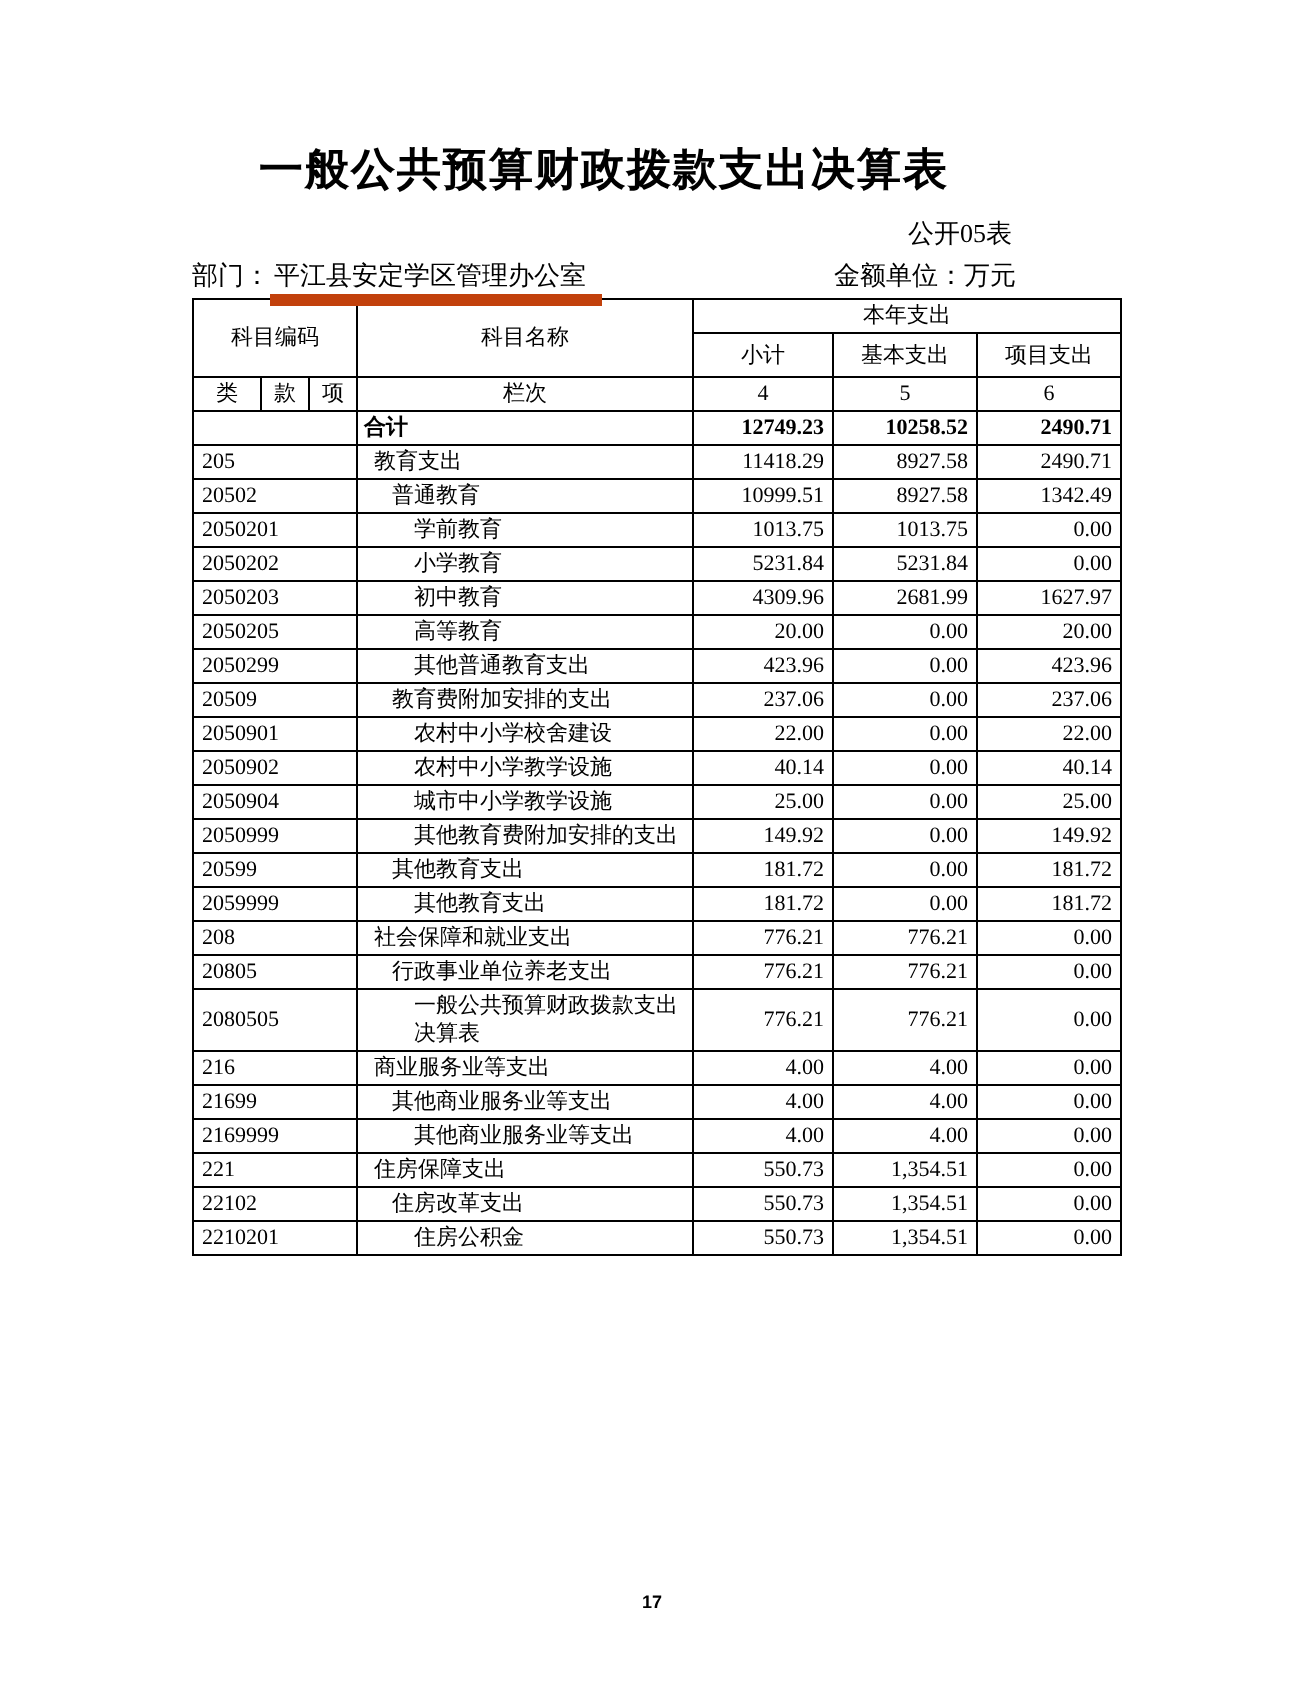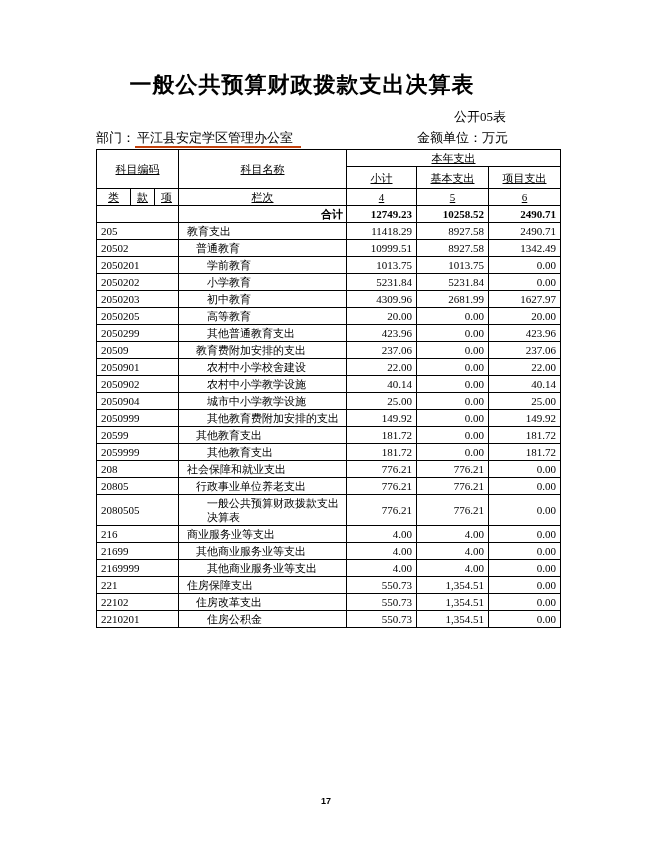--- a/index.html
+++ b/index.html
@@ -28,43 +28,43 @@
     font-size: 13px;
     margin-bottom: 3px;
     padding-right: 2px;
   }
   .meta-row {
     display: flex;
     justify-content: space-between;
     font-size: 13px;
     margin-bottom: 2px;
   }
-  .meta-row .u { border-bottom: 2px solid #c2410c; padding: 0 8px 1px 2px; }
+  .meta-row .u { border-bottom: 6px solid #c2410c; padding: 0 8px 1px 2px; font-family: Liberation Mono, monospace; }
   table {
     width: 464px;
     border-collapse: collapse;
     border: 1.5px solid #000;
     font-size: 11px;
     table-layout: fixed;
   }
   th, td {
     border: 1px solid #000;
     padding: 1px 3px;
     height: 17px;
     line-height: 14px;
     vertical-align: middle;
     overflow: hidden;
   }
-  th { font-weight: normal; text-align: center; text-decoration: underline; }
+  th { font-weight: normal; text-align: center; }
   thead tr.hdr-mid th { height: 22px; }
   thead tr.hdr-top th, thead tr.lanci-row th { height: 15px; }
   td.c-code { text-align: left; padding-left: 4px; }
   td.c-name { text-align: left; }
   td.num { text-align: right; padding-right: 4px; }
-  .center { text-align: right; }
+  .center { text-align: left; }
   .bold { font-weight: bold; }
   .indent-1 { padding-left: 8px; }
   .indent-2 { padding-left: 17px; }
   .indent-3 { padding-left: 28px; }
   .note {
     font-size: 13.5px;
     margin-top: 46px;
     padding-left: 4px;
   }
   .page-number {

